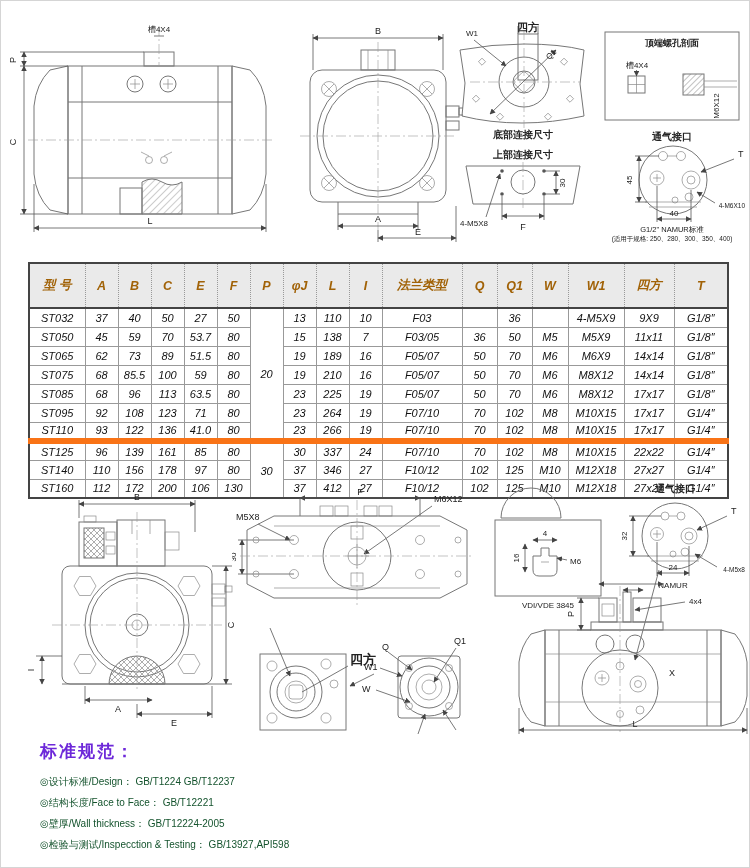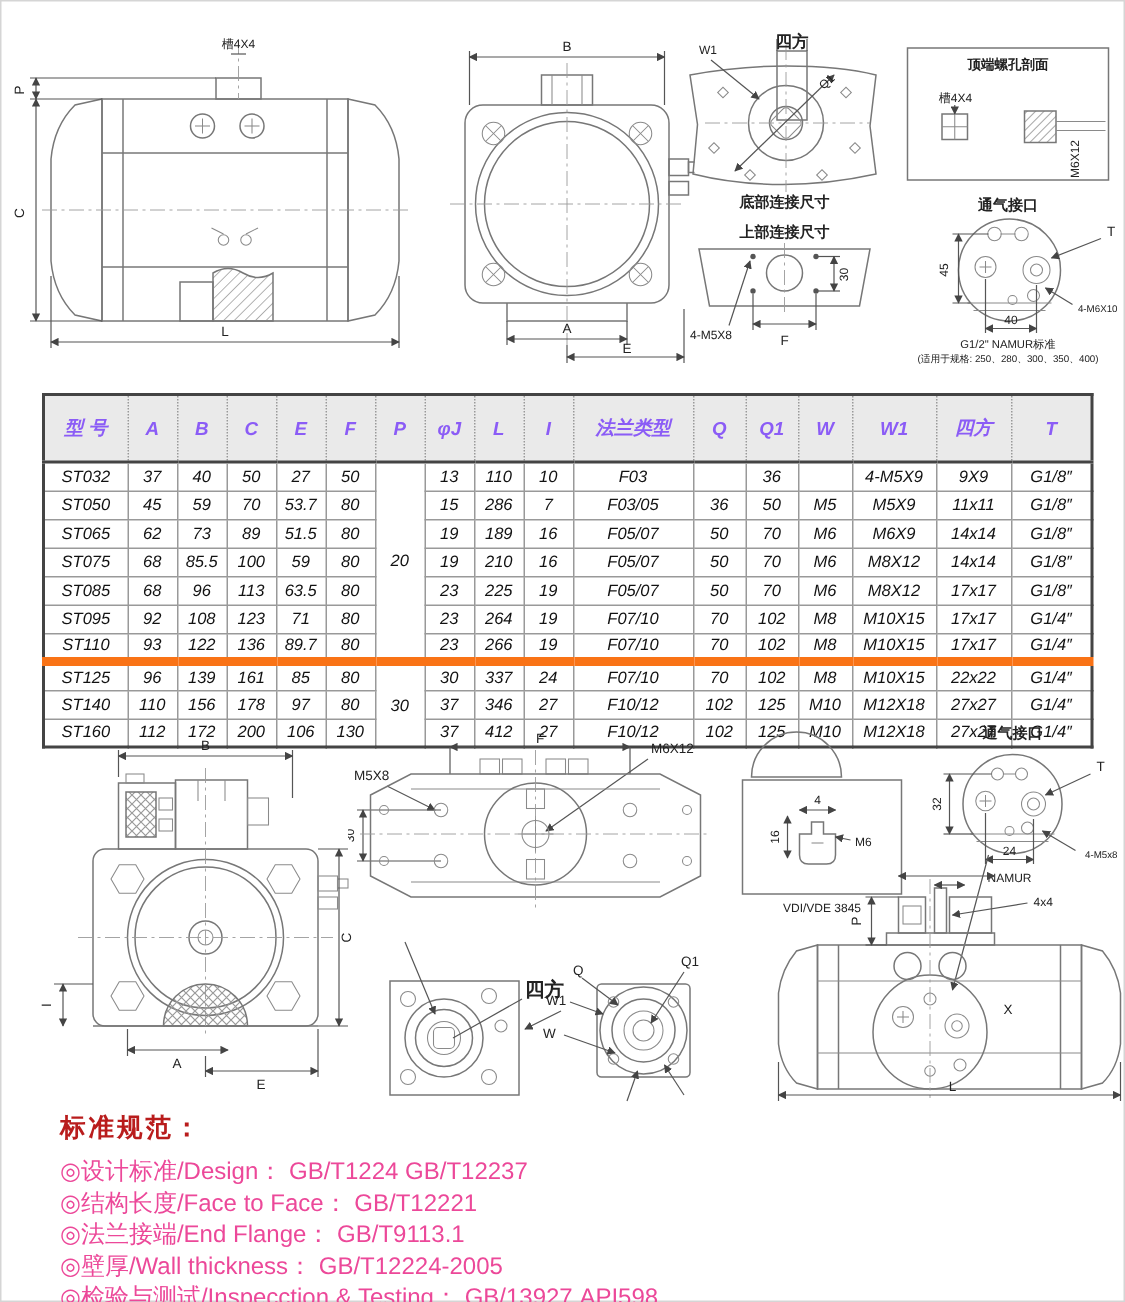--- a/index.html
+++ b/index.html
@@ -13,30 +13,30 @@
   svg .t8{font-size:8px}
   svg .t9{font-size:9px}
   svg .t10{font-size:10px;font-weight:bold}
   svg .t11{font-size:11px;font-weight:bold}
   svg .t13{font-size:13px;font-weight:bold}
   .ln{stroke:#777;fill:none;stroke-width:1}
   .lt{stroke:#8a8a8a;fill:none;stroke-width:.7}
   .dim{stroke:#555;fill:none;stroke-width:.8}
   .cl{stroke:#9a9a9a;stroke-width:.6;stroke-dasharray:10 3 2 3;fill:none}
   table.spec{position:absolute;left:28px;top:262px;width:694px;border-collapse:collapse;table-layout:fixed;font-style:italic;border:2px solid #444;background:#fff}
-  .spec th{background:#eaeaea;border-bottom:2px solid #444;border-left:1px dotted #999;font-size:12.5px;height:45px;color:#8b5cf6}
+  .spec th{background:#eaeaea;border-bottom:2px solid #444;border-left:1px dotted #999;font-size:12.5px;height:45px;color:#a16207}
   .spec th:first-child{border-left:none}
   .spec td{border:1px solid #999;text-align:center;font-size:11px;height:19px;color:#111;overflow:hidden;white-space:nowrap}
   .spec td.model-col{font-weight:normal}
   .spec tbody tr:nth-child(8) td{border-top:6px solid #f97316}
   .c-model{width:56px}.c-num{width:33px}.c-flange{width:80px}.c-q{width:35px}.c-w{width:36px}.c-w1{width:56px}.c-sq{width:50px}.c-t{width:54px}
   .standards{position:absolute;left:40px;top:740px;width:660px}
-  .standards h2{font-size:17px;font-weight:bold;color:#b91c1c;letter-spacing:2px;margin-bottom:8px}
+  .standards h2{font-size:17px;font-weight:bold;color:#6d28d9;letter-spacing:2px;margin-bottom:8px}
   .standards ul{list-style:none}
-  .standards li{font-size:16px;color:#ec4899;line-height:21px}
+  .standards li{font-size:10px;color:#14532d;line-height:21px}
 </style>
 </head>
 <body>
 
 <div class="page-frame"></div>
 
 <svg class="dwg" style="left:8px;top:22px" width="280" height="220" viewBox="0 0 280 220">
   <defs>
     <marker id="a1" viewBox="0 0 10 10" refX="9" refY="5" markerWidth="7" markerHeight="7" orient="auto-start-reverse">
       <path d="M0,0L10,5L0,10z" fill="#444"></path>
@@ -317,21 +317,21 @@
         <td>G1/8″</td>
       </tr>
       <tr>
         <td class="model-col">ST050</td>
         <td>45</td>
         <td>59</td>
         <td>70</td>
         <td>53.7</td>
         <td>80</td>
         <td>15</td>
-        <td>286</td>
+        <td>138</td>
         <td>7</td>
         <td>F03/05</td>
         <td>36</td>
         <td>50</td>
         <td>M5</td>
         <td>M5X9</td>
         <td>11x11</td>
         <td>G1/8″</td>
       </tr>
       <tr>
@@ -404,21 +404,21 @@
         <td>M8</td>
         <td>M10X15</td>
         <td>17x17</td>
         <td>G1/4″</td>
       </tr>
       <tr>
         <td class="model-col">ST110</td>
         <td>93</td>
         <td>122</td>
         <td>136</td>
-        <td>89.7</td>
+        <td>41.0</td>
         <td>80</td>
         <td>23</td>
         <td>266</td>
         <td>19</td>
         <td>F07/10</td>
         <td>70</td>
         <td>102</td>
         <td>M8</td>
         <td>M10X15</td>
         <td>17x17</td>
@@ -740,17 +740,16 @@
   <text transform="rotate(-90 91 136)" x="91" y="136" text-anchor="middle" class="t9">P</text>
   <text x="186" y="198" class="t9">X</text>
   <text x="152" y="249" text-anchor="middle" class="t9">L</text>
 </svg>
 
 <div class="standards">
   <h2>标准规范：</h2>
   <ul>
     <li>◎设计标准/Design： GB/T1224  GB/T12237</li>
     <li>◎结构长度/Face to Face： GB/T12221</li>
-    <li>◎法兰接端/End Flange： GB/T9113.1</li>
     <li>◎壁厚/Wall thickness： GB/T12224-2005</li>
     <li>◎检验与测试/Inspecction &amp; Testing： GB/13927,API598</li>
   </ul>
 </div>
 
 </body></html>

